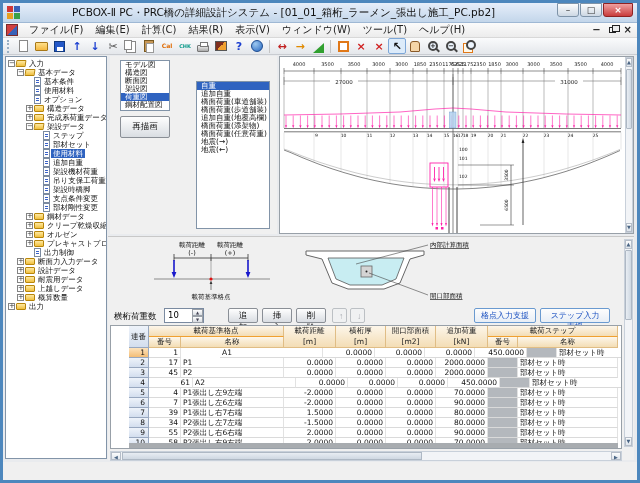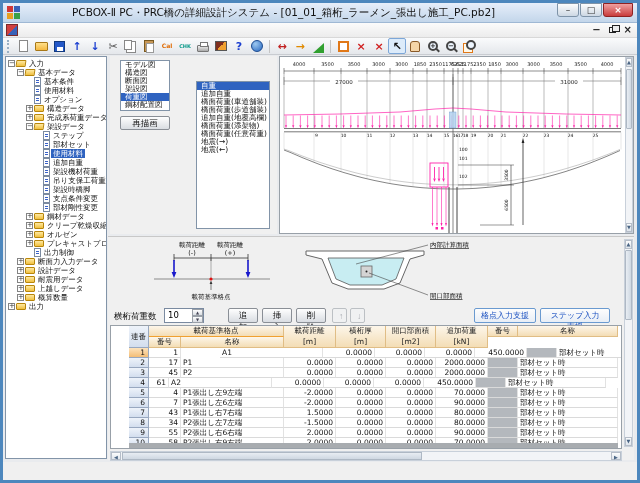--- a/index.html
+++ b/index.html
@@ -126,20 +126,30 @@
     <span class="tb-title">PCBOX-Ⅱ PC・PRC橋の詳細設計システム - [01_01_箱桁_ラーメン_張出し施工_PC.pb2]</span>
     <span class="winbtns">
       <span class="wbtn">–</span>
       <span class="wbtn">□</span>
       <span class="wbtn close">×</span>
     </span>
   </div>
 
   <div class="mb">
     <span class="mdico"></span>
+    <span id="menu-items" style="display:flex">
+        <span class="mi">ファイル(F)</span>
+        <span class="mi">編集(E)</span>
+        <span class="mi">計算(C)</span>
+        <span class="mi">結果(R)</span>
+        <span class="mi">表示(V)</span>
+        <span class="mi">ウィンドウ(W)</span>
+        <span class="mi">ツール(T)</span>
+        <span class="mi">ヘルプ(H)</span>
+      </span>
     <span class="mdibtns">
       <span class="mdib">−</span>
       <span class="mdi-restore"></span>
       <span class="mdib">×</span>
     </span>
   </div>
 
   <div class="tlb">
     <span class="grip"></span>
     <span id="toolbar-icons" style="display:flex;align-items:center">
@@ -398,21 +408,21 @@
 
     <div class="viewp">
       <div class="lb" style="left:10px;top:4px;width:50px;height:51px" id="view-list">
           <div class="li">モデル図</div>
           <div class="li">構造図</div>
           <div class="li">断面図</div>
           <div class="li">架設図</div>
           <div class="li sel">荷重図</div>
           <div class="li">鋼材配置図</div>
         </div>
-      <button class="btn3d" style="position:absolute;left:10px;top:60px;width:50px;height:14px">再描画</button>
+      <button class="btn3d" style="position:absolute;left:10px;top:60px;width:50px;height:22px">再描画</button>
       <div class="lb" style="left:86px;top:25px;width:74px;height:148px" id="load-list">
           <div class="li sel">自重</div>
           <div class="li">追加自重</div>
           <div class="li">橋面荷重(車道舗装)</div>
           <div class="li">橋面荷重(歩道舗装)</div>
           <div class="li">追加自重(地覆高欄)</div>
           <div class="li">橋面荷重(添架物)</div>
           <div class="li">橋面荷重(任意荷重)</div>
           <div class="li">地震(→)</div>
           <div class="li">地震(←)</div>
@@ -728,20 +738,21 @@
               </div>
             <div class="gh two" style="width:50px">
                 <span>開口部面積</span>
                 <span>[m2]</span>
               </div>
             <div class="gh two" style="width:52px">
                 <span>追加荷重</span>
                 <span>[kN]</span>
               </div>
             <div class="ggrp" style="width:130px">
+              <div class="gh gtop" style="width:130px">載荷ステップ</div>
               <div class="grow2">
                 <div class="gh" style="width:30px">番号</div>
                 <div class="gh" style="width:100px">名称</div>
               </div>
             </div>
           </div>
           <div id="grows">
               <div class="dr">
                 <div class="c seq rsel" style="width: 20px;">1</div>
                 <div class="c num" style="width: 32px;">1</div>
@@ -770,21 +781,21 @@
                 <div class="c" style="width: 103px;">P2</div>
                 <div class="c num" style="width: 52px;">0.0000</div>
                 <div class="c num" style="width: 50px;">0.0000</div>
                 <div class="c num" style="width: 50px;">0.0000</div>
                 <div class="c num" style="width: 52px;">2000.0000</div>
                 <div class="c gray" style="width: 30px;"></div>
                 <div class="c" style="width: 100px;">部材セット時</div>
               </div>
               <div class="dr">
                 <div class="c seq" style="width: 20px;">4</div>
-                <div class="c num" style="width: 20px;">61</div>
+                <div class="c num" style="width: 44px;">61</div>
                 <div class="c" style="width: 103px;">A2</div>
                 <div class="c num" style="width: 52px;">0.0000</div>
                 <div class="c num" style="width: 50px;">0.0000</div>
                 <div class="c num" style="width: 50px;">0.0000</div>
                 <div class="c num" style="width: 52px;">450.0000</div>
                 <div class="c gray" style="width: 30px;"></div>
                 <div class="c" style="width: 100px;">部材セット時</div>
               </div>
               <div class="dr">
                 <div class="c seq" style="width: 20px;">5</div>
@@ -803,21 +814,21 @@
                 <div class="c" style="width: 103px;">P1張出し左6左端</div>
                 <div class="c num" style="width: 52px;">-2.0000</div>
                 <div class="c num" style="width: 50px;">0.0000</div>
                 <div class="c num" style="width: 50px;">0.0000</div>
                 <div class="c num" style="width: 52px;">90.0000</div>
                 <div class="c gray" style="width: 30px;"></div>
                 <div class="c" style="width: 100px;">部材セット時</div>
               </div>
               <div class="dr">
                 <div class="c seq" style="width: 20px;">7</div>
-                <div class="c num" style="width: 32px;">43</div>
+                <div class="c num" style="width: 32px;">39</div>
                 <div class="c" style="width: 103px;">P1張出し右7右端</div>
                 <div class="c num" style="width: 52px;">1.5000</div>
                 <div class="c num" style="width: 50px;">0.0000</div>
                 <div class="c num" style="width: 50px;">0.0000</div>
                 <div class="c num" style="width: 52px;">80.0000</div>
                 <div class="c gray" style="width: 30px;"></div>
                 <div class="c" style="width: 100px;">部材セット時</div>
               </div>
               <div class="dr">
                 <div class="c seq" style="width: 20px;">8</div>

